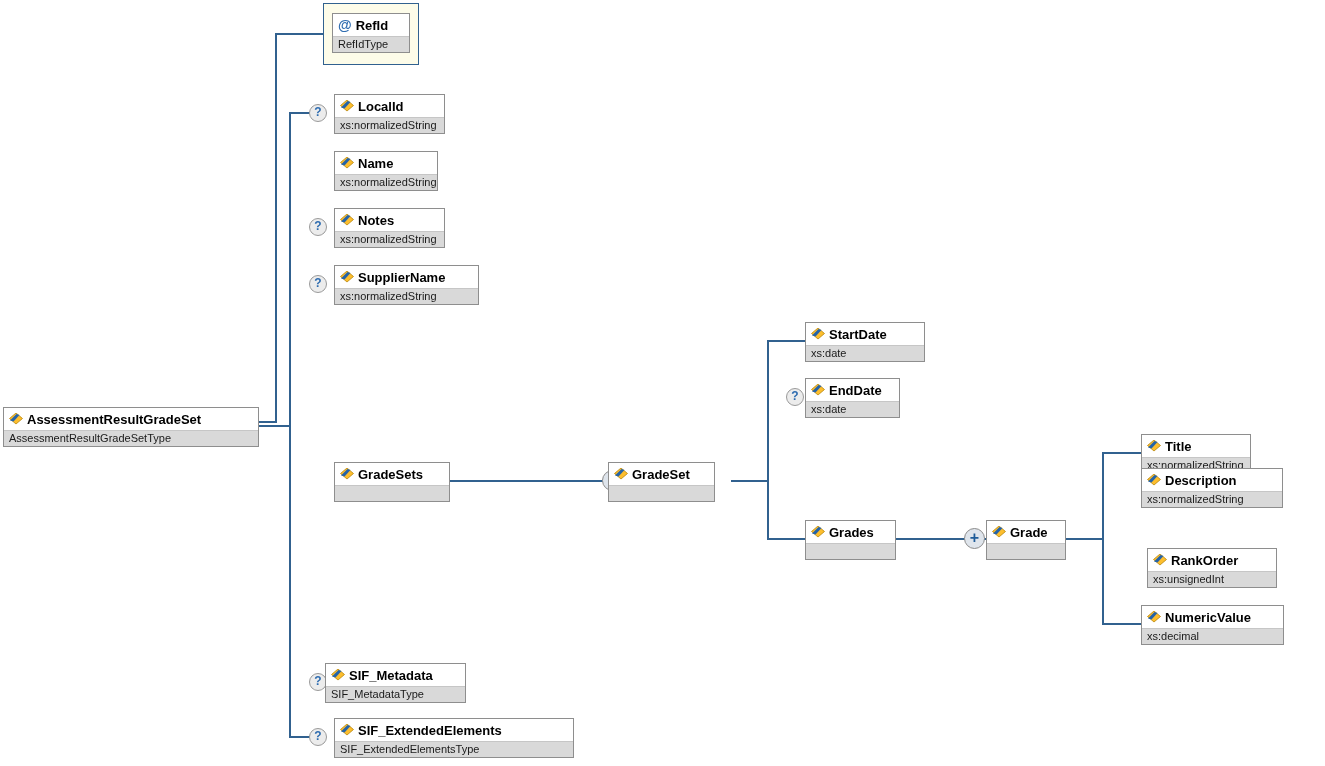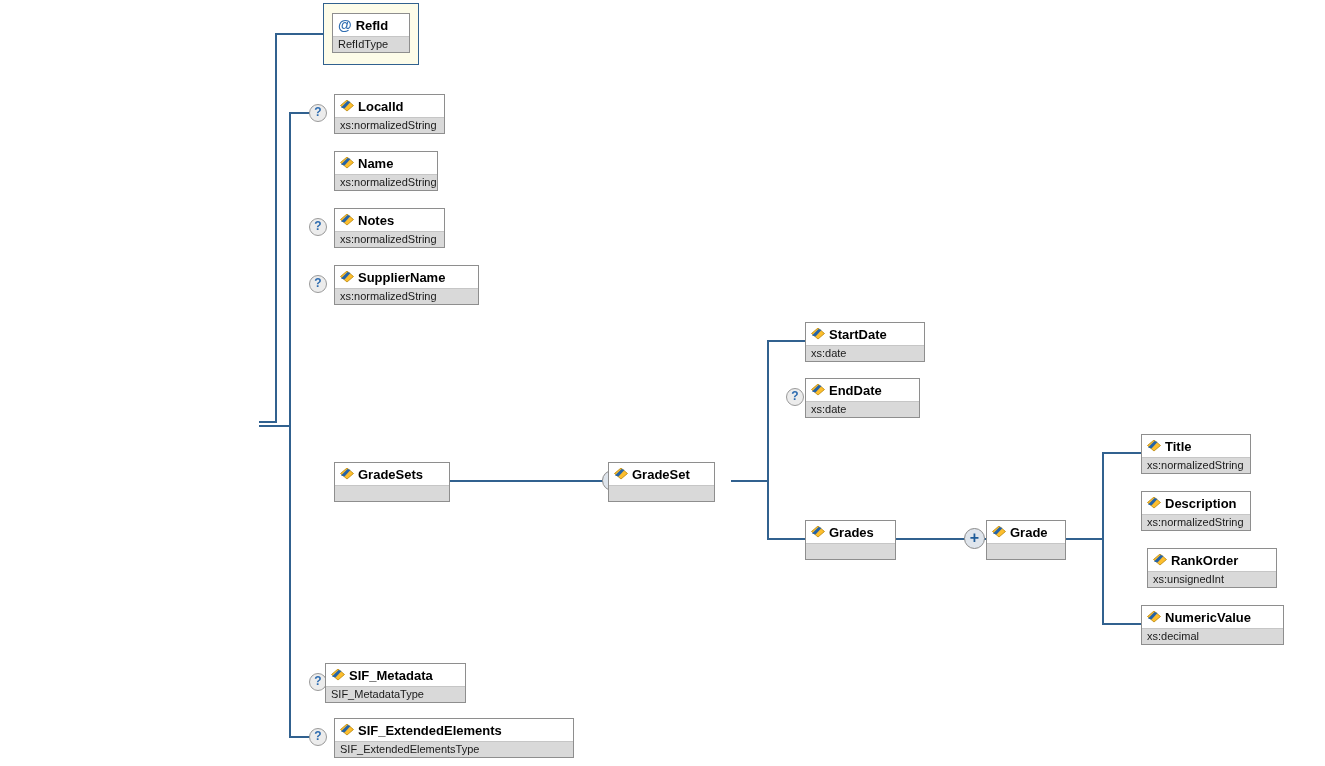--- a/index.html
+++ b/index.html
@@ -59,20 +59,30 @@
   <div class="hline" style="left:731px;top:480px;width:37px"></div>
   <div class="vline" style="left:767px;top:340px;height:200px"></div>
   <div class="hline" style="left:767px;top:340px;width:38px"></div>
   <div class="hline" style="left:767px;top:538px;width:38px"></div>
   <div class="hline" style="left:896px;top:538px;width:90px"></div>
   <div class="hline" style="left:1066px;top:538px;width:37px"></div>
   <div class="vline" style="left:1102px;top:452px;height:173px"></div>
   <div class="hline" style="left:1102px;top:452px;width:39px"></div>
   <div class="hline" style="left:1102px;top:623px;width:39px"></div>
 
+  <div class="node" style="left:3px;top:407px;width:256px">
+    <div class="node-title">
+      <span class="el-icon"><svg width="14" height="12" viewBox="0 0 14 12">
+            <polygon points="7,0 13.5,5.5 7,11 0.5,5.5" fill="#fdbe2e" stroke="#b8860b" stroke-width="0.8"></polygon>
+            <polygon points="1,7.5 7.5,1 10.5,2 4.5,8.5" fill="#2463a8"></polygon>
+          </svg></span>
+      <span>AssessmentResultGradeSet</span>
+    </div>
+    <div class="node-type">AssessmentResultGradeSetType</div>
+  </div>
 
   <div class="attr-frame" style="left:323px;top:3px;width:96px;height:62px"></div>
   <div class="node" style="left:332px;top:13px;width:78px">
     <div class="node-title">
       <span class="at-marker">@</span>
       <span>RefId</span>
     </div>
     <div class="node-type">RefIdType</div>
   </div>
 
@@ -156,21 +166,21 @@
     <div class="node-title">
       <span class="el-icon"><svg width="14" height="12" viewBox="0 0 14 12">
             <polygon points="7,0 13.5,5.5 7,11 0.5,5.5" fill="#fdbe2e" stroke="#b8860b" stroke-width="0.8"></polygon>
             <polygon points="1,7.5 7.5,1 10.5,2 4.5,8.5" fill="#2463a8"></polygon>
           </svg></span>
       <span>StartDate</span>
     </div>
     <div class="node-type">xs:date</div>
   </div>
 
-  <div class="node" style="left:805px;top:378px;width:115px">
+  <div class="node" style="left:805px;top:378px;width:95px">
     <div class="node-title">
       <span class="el-icon"><svg width="14" height="12" viewBox="0 0 14 12">
             <polygon points="7,0 13.5,5.5 7,11 0.5,5.5" fill="#fdbe2e" stroke="#b8860b" stroke-width="0.8"></polygon>
             <polygon points="1,7.5 7.5,1 10.5,2 4.5,8.5" fill="#2463a8"></polygon>
           </svg></span>
       <span>EndDate</span>
     </div>
     <div class="node-type">xs:date</div>
   </div>
 
@@ -200,21 +210,21 @@
     <div class="node-title">
       <span class="el-icon"><svg width="14" height="12" viewBox="0 0 14 12">
             <polygon points="7,0 13.5,5.5 7,11 0.5,5.5" fill="#fdbe2e" stroke="#b8860b" stroke-width="0.8"></polygon>
             <polygon points="1,7.5 7.5,1 10.5,2 4.5,8.5" fill="#2463a8"></polygon>
           </svg></span>
       <span>Title</span>
     </div>
     <div class="node-type">xs:normalizedString</div>
   </div>
 
-  <div class="node" style="left:1141px;top:491px;width:110px">
+  <div class="node" style="left:1141px;top:468px;width:142px">
     <div class="node-title">
       <span class="el-icon"><svg width="14" height="12" viewBox="0 0 14 12">
             <polygon points="7,0 13.5,5.5 7,11 0.5,5.5" fill="#fdbe2e" stroke="#b8860b" stroke-width="0.8"></polygon>
             <polygon points="1,7.5 7.5,1 10.5,2 4.5,8.5" fill="#2463a8"></polygon>
           </svg></span>
       <span>Description</span>
     </div>
     <div class="node-type">xs:normalizedString</div>
   </div>
 

